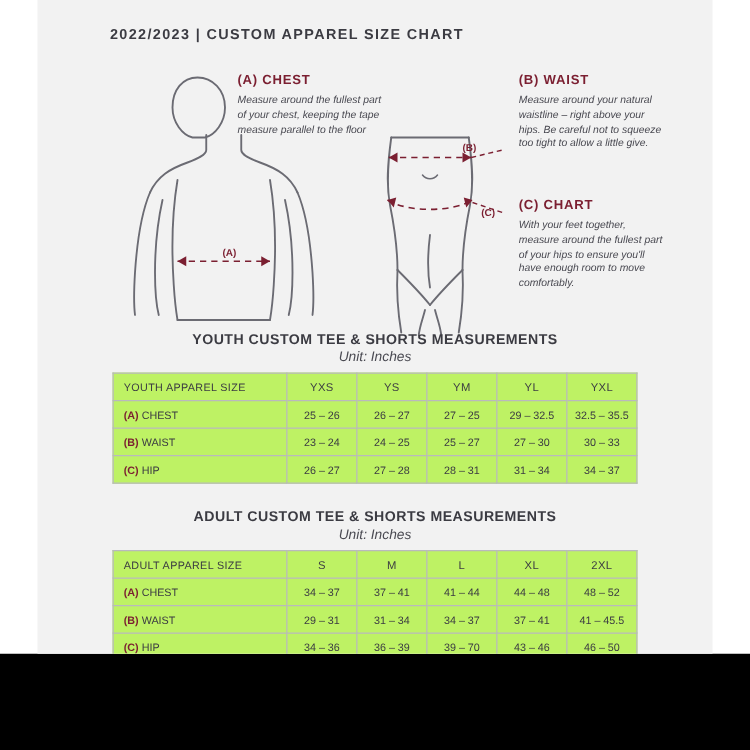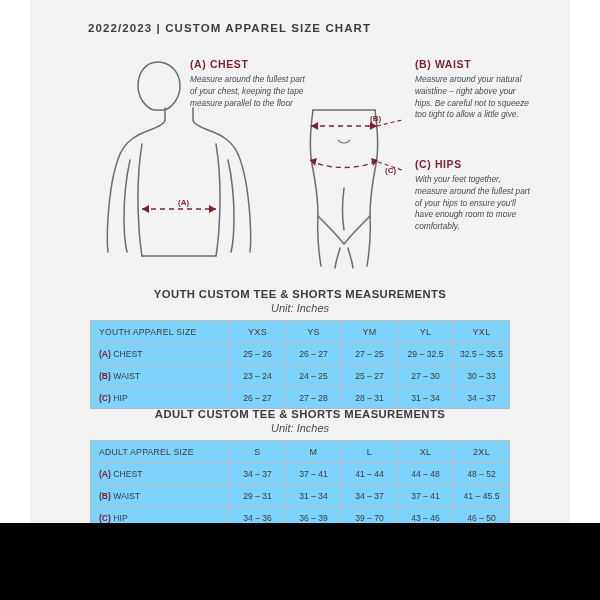--- a/index.html
+++ b/index.html
@@ -127,42 +127,42 @@
     font-size: 8px;
     font-weight: bold;
     color: #7b1f31;
   }
   .tag-a { left: 148px; top: 150px; }
   .tag-b { left: 340px; top: 66px; }
   .tag-c { left: 355px; top: 118px; }
 
   
   .table-block { position: absolute; left: 60px; width: 420px; }
-  .tb-youth { top: 288px; }
+  .tb-youth { top: 266px; }
   .tb-adult { top: 408px; }
 
   .tbl-title {
     text-align: center;
     font-size: 11.3px;
     font-weight: bold;
     letter-spacing: 0.4px;
     color: #3b3b42;
   }
   .tbl-unit {
     text-align: center;
     font-size: 11px;
     font-style: italic;
     color: #4a4a52;
     margin-top: 2px;
     margin-bottom: 6px;
   }
   table {
     border-collapse: collapse;
     width: 420px;
-    background: #7dd3fc;
+    background: #bef264;
     table-layout: fixed;
   }
   th, td {
     border: 1px solid #b9b9bd;
     height: 21px;
     font-size: 8.6px;
     color: #3b3b42;
     text-align: center;
     padding: 0;
   }
@@ -261,21 +261,21 @@
         <div class="callout-title">(A) CHEST</div>
         <div class="callout-body">Measure around the fullest part of your chest, keeping the tape measure parallel to the floor</div>
       </div>
 
       <div class="callout co-waist">
         <div class="callout-title">(B) WAIST</div>
         <div class="callout-body">Measure around your natural waistline – right above your hips. Be careful not to squeeze too tight to allow a little give.</div>
       </div>
 
       <div class="callout co-hips">
-        <div class="callout-title">(C) HIPS</div>
+        <div class="callout-title">(C) CHART</div>
         <div class="callout-body">With your feet together, measure around the fullest part of your hips to ensure you'll have enough room to move comfortably.</div>
       </div>
     </div>
 
     <div class="table-block tb-youth">
       <div class="tbl-title">YOUTH CUSTOM TEE &amp; SHORTS MEASUREMENTS</div>
       <div class="tbl-unit">Unit: Inches</div>
       <table>
         <thead>
           <tr>

